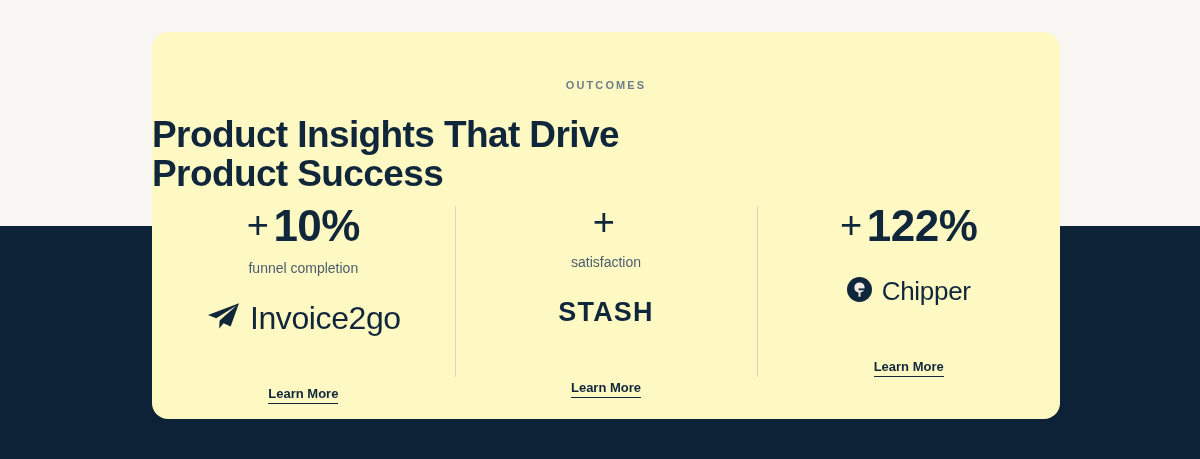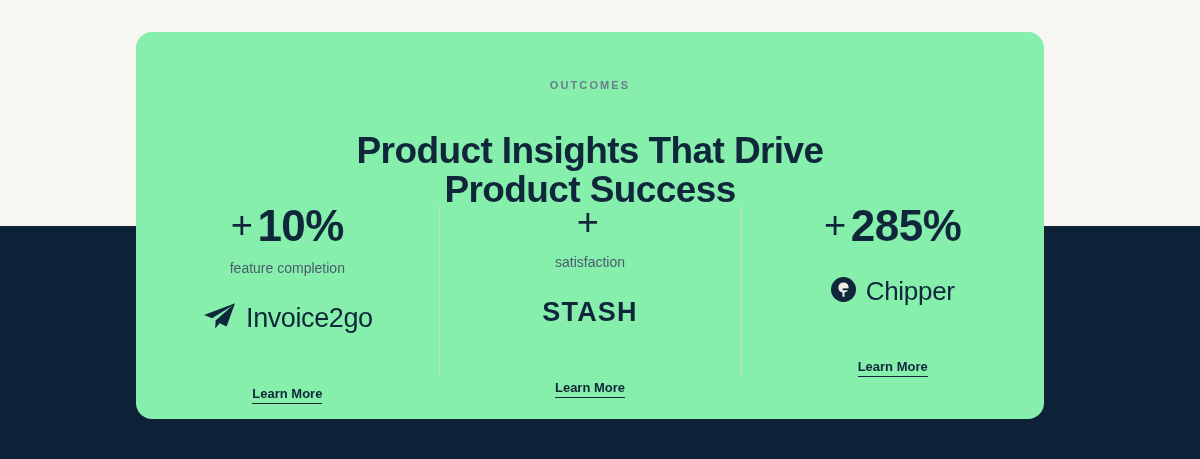--- a/index.html
+++ b/index.html
@@ -26,40 +26,40 @@
   .bg-bottom {
     position: absolute;
     left: 0; top: 226px;
     width: 1200px; height: 233px;
     background: #0d2236;
   }
 
   
   .card {
     position: absolute;
-    left: 136px; top: 32px;
+    left: 152px; top: 32px;
     width: 908px; height: 387px;
-    background: #86efac;
+    background: #fef9c3;
     border-radius: 16px;
     padding-top: 48px;
   }
 
   .eyebrow {
     text-align: center;
     font-size: 11px;
     font-weight: bold;
     letter-spacing: 2.1px;
     color: #6e7d8b;
     text-transform: uppercase;
     line-height: 1;
   }
 
   .headline {
-    margin-top: 40px;
-    text-align: center;
+    margin-top: 24px;
+    text-align: left;
     font-size: 37px;
     font-weight: bold;
     color: #10263a;
     line-height: 1.06;
     letter-spacing: -0.6px;
   }
   .headline .line { display: block; }
 
   
   .stats {
@@ -114,21 +114,21 @@
   .logo-wrap {
     height: 44px;
     margin-top: 21px;
     display: flex;
     align-items: center;
     justify-content: center;
     gap: 10px;
     color: #10263a;
   }
   .logo-text {
-    font-size: 27px;
+    font-size: 32px;
     color: #10263a;
     line-height: 1;
     white-space: nowrap;
   }
   .logo-invoice2go { font-weight: 400; letter-spacing: -0.4px; }
   .logo-chipper { font-weight: 400; letter-spacing: -0.3px; font-size: 26px; }
   .logo-stash {
     font-size: 27px;
     font-weight: bold;
     letter-spacing: 1.2px;
@@ -170,21 +170,21 @@
     <span class="line">Product Success</span>
   </h1>
 
   <div class="stats">
 
     <div class="stat">
       <div class="stat-value">
         <span class="plus">+</span>
         <span>10%</span>
       </div>
-      <div class="stat-label">feature completion</div>
+      <div class="stat-label">funnel completion</div>
 
       <div class="logo-wrap">
         <span class="logo-icon">
           <svg width="34" height="28" viewBox="0 0 34 28" aria-hidden="true">
             <path d="M33 1.2 L2.0 13.0 L10.2 16.2 L30.6 3.4 L13.6 18.6 L13.2 26.6 L17.6 21.2 L24.6 24.6 Z" fill="#10263a"></path>
           </svg>
         </span>
         <span class="logo-text logo-invoice2go">Invoice2go</span>
       </div>
 
@@ -204,21 +204,21 @@
       </div>
 
       <div class="learn-wrap">
         <a class="learn-more" href="#">Learn More</a>
       </div>
     </div>
 
     <div class="stat">
       <div class="stat-value">
         <span class="plus">+</span>
-        <span>285%</span>
+        <span>122%</span>
       </div>
 
       <div class="logo-wrap">
         <span class="logo-icon">
           <svg width="25" height="25" viewBox="0 0 25 25" aria-hidden="true">
             <circle cx="12.5" cy="12.5" r="12.5" fill="#10263a"></circle>
             <path d="M12.5 5.4 a5.1 5.1 0 0 0 -1.0 10.1 v4.3 h2.0 v-4.3 a5.1 5.1 0 0 0 -1.0 -10.1 z" fill="#f1ece6"></path>
             <rect x="11.6" y="11.4" width="7.2" height="1.9" fill="#10263a"></rect>
           </svg>
         </span>

